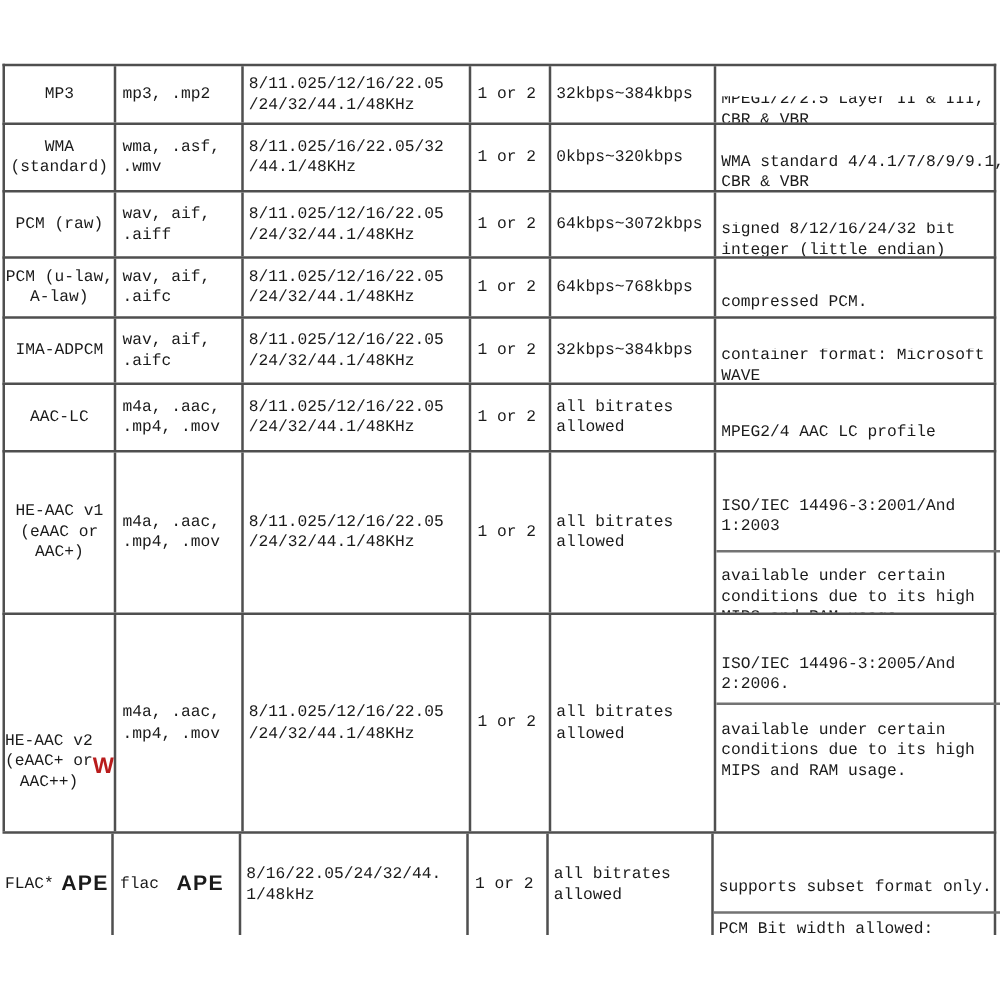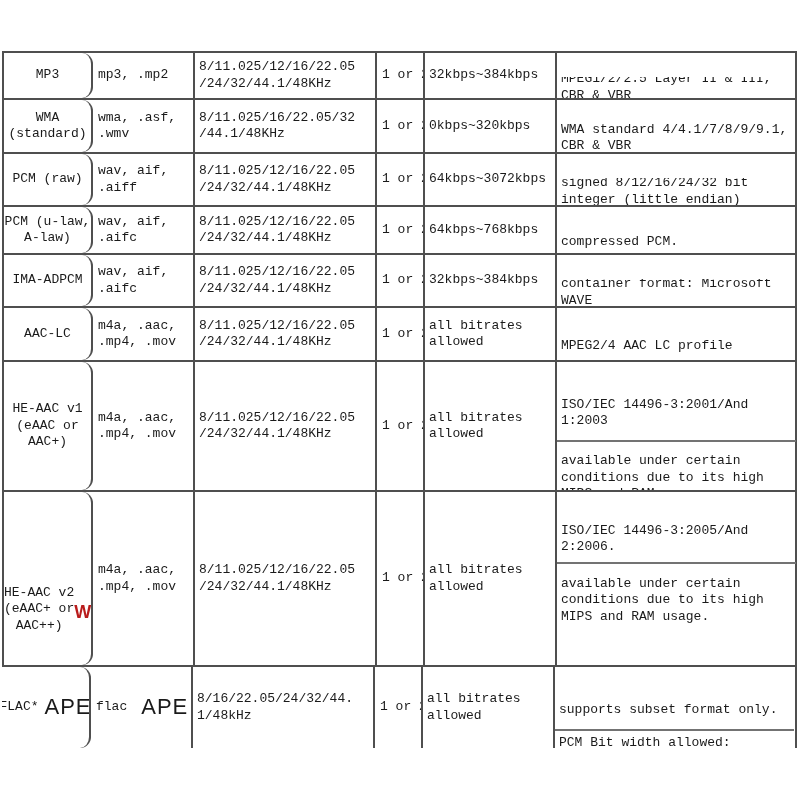--- a/index.html
+++ b/index.html
@@ -20,34 +20,34 @@
   }
   .row.no-left{border-left:none;}
   .cell{
     box-sizing:border-box;flex:0 0 auto;
     border-right:2px solid #4f4f4f;
     display:flex;align-items:center;
     font-size:13px;line-height:16.5px;
     white-space:pre;overflow:hidden;
   }
   .cell:last-child{border-right:none;margin-top:24px;}
-  .c-name {width:89px;justify-content:center;text-align:center;border-radius:11px;}
+  .c-name {width:89px;justify-content:center;text-align:center;}
   .c-ext  {width:102px;padding-left:5px;}
   .c-rate {width:182px;padding-left:4px;}
-  .c-ch   {width:48px;padding-left:5px;}
+  .c-ch   {width:64px;padding-left:5px;}
   .c-br   {width:132px;padding-left:4px;}
   .c-note {width:239px;display:flex;flex-direction:column;align-items:stretch;padding:0;}
   .note{
     box-sizing:border-box;display:flex;align-items:center;
     padding-left:4px;white-space:pre;overflow:hidden;flex:1 1 auto;
   }
   .note + .note{border-top:2px solid #737373;}
   .sans{
     font-family:"Liberation Sans","DejaVu Sans",sans-serif;
-    font-weight:normal;font-size:22px;letter-spacing:1px;
+    font-weight:bold;font-size:17px;letter-spacing:1px;
   }
   .c-name .sans{margin-left:6px;}
   .c-ext .sans{margin-left:14px;}
   .hev2{flex-direction:row;justify-content:flex-start;padding-top:62px;}
   .wav-line{width:76px;height:3px;background:#3c3c3c;margin-top:10px;}
   .wav-label{
     font-family:"Liberation Sans","DejaVu Sans",sans-serif;
     font-weight:bold;font-size:18px;letter-spacing:2px;margin-top:5px;color:#b91c1c;
   }
 </style>

